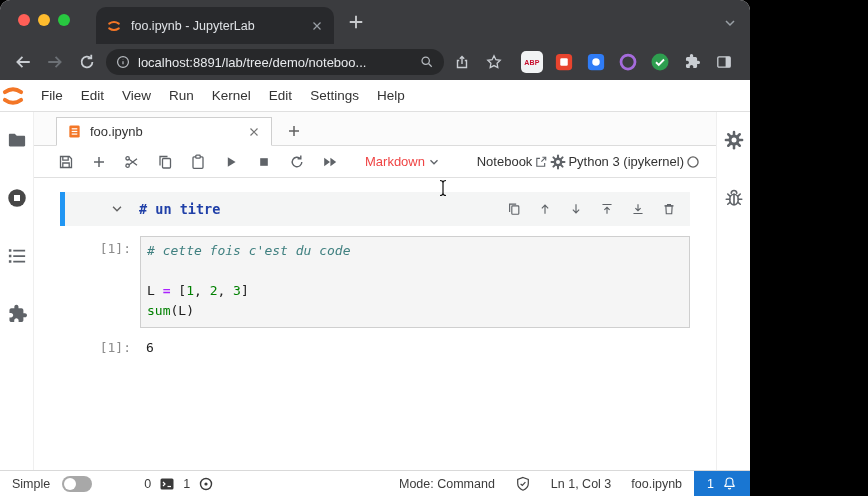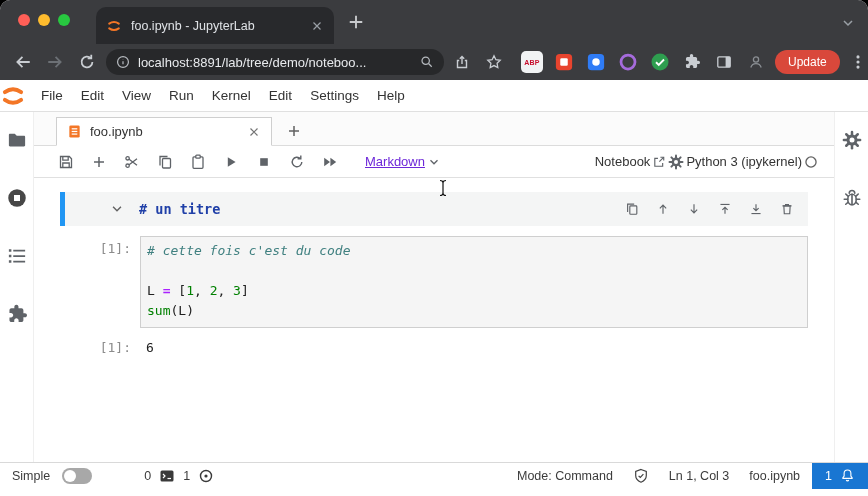--- a/index.html
+++ b/index.html
@@ -1,18 +1,18 @@
 <!DOCTYPE html>
 <html><head>
 <meta charset="utf-8">
 <style>
   * { margin:0; padding:0; box-sizing:border-box; }
   html,body { width:868px; height:496px; background:#000; }
   body { font-family:"Liberation Sans", sans-serif; }
-  .window { position:relative; width:868px; height:496px; overflow:hidden; border-radius:10px 10px 0 0; background:#fff; }
+  .window { position:relative; width:750px; height:496px; overflow:hidden; border-radius:10px 10px 0 0; background:#fff; }
 
   
   .tabstrip { position:absolute; top:0; left:0; right:0; height:44px; background:#3b3c3f; }
   .traffic { position:absolute; top:14px; left:18px; display:flex; gap:8px; }
   .traffic span { width:12px; height:12px; border-radius:50%; display:block; }
   .t-red{background:#ff5f57}.t-yellow{background:#febc2e}.t-green{background:#28c840}
   .btab { position:absolute; left:96px; top:7px; width:238px; height:37px; background:#28292c;
           border-radius:10px 10px 0 0; display:flex; align-items:center; padding:0 10px;
           color:#dfe2e6; font-size:12.5px; }
   .btab .fav { width:16px; height:16px; margin-right:9px; flex:none; }
@@ -55,21 +55,21 @@
   .dtab { height:29px; margin-bottom:-1px; background:#fff; border:1px solid #cfcfcf; border-bottom-color:#fff;
           display:flex; align-items:center; padding:0 10px; gap:8px; font-size:13px; color:#333; width:216px; }
   .dtab .nbicon16 { width:15px; height:15px; flex:none; }
   .dtab .label { flex:1; }
   .dtab .x { width:14px; height:14px; color:#757575; }
   .dplus { width:16px; height:16px; margin-left:14px; margin-bottom:6px; color:#616161; }
 
   .nbtoolbar { height:32px; flex:none; border-bottom:1px solid #e0e0e0; display:flex; align-items:center;
                padding:0 16px 0 24px; gap:17px; }
   .tbic { width:16px; height:16px; color:#5f6368; flex:none; display:flex; }
-  .celltype { margin-left:10px; display:flex; align-items:center; gap:2px; font-size:13px; color:#6d28d9;text-decoration:underline; }
+  .celltype { margin-left:10px; display:flex; align-items:center; gap:2px; font-size:13px; color:#ef4444; }
   .celltype svg { width:14px; height:14px; color:#5f6368; }
   .tb-right { margin-left:auto; display:flex; align-items:center; gap:2px; font-size:13px; color:#333; }
 
   .nbcontent { flex:1; position:relative; padding:14px 26px 0; overflow:hidden; background:#fff; }
   .md-row { display:flex; height:34px; margin-bottom:10px;justify-content:space-between; }
   .stripe { width:5px; flex:none; background:#2196f3; }
   .md-body { flex:1; background:#f4f5f5; display:flex; align-items:center; }
   .collapser { width:24px; height:24px; margin-left:40px; display:flex; align-items:center; justify-content:center;
                color:#616161; flex:none; }
   .collapser svg { width:14px; height:14px; }
@@ -88,21 +88,21 @@
   .tok-op { color:#aa22ff; font-weight:bold; }
   .tok-num { color:#008000; }
   .tok-builtin { color:#008000; }
   .tok-plain { color:#212121; }
   .out-row { display:flex; }
   .out-val { padding-top:4px; padding-left:6px; font-family:"DejaVu Sans Mono", monospace; font-size:13px; color:#212121; }
 
   .cursor-ibeam { position:absolute; left:404px; top:1px; }
 
   
-  .statusbar { position:absolute; left:0; right:0; bottom:8px; height:26px; background:#fff;
+  .statusbar { position:absolute; left:0; right:0; bottom:0; height:26px; background:#fff;
                border-top:1px solid #d9d9d9; display:flex; align-items:center; font-size:12.5px;
                color:#3c3c3c; padding-left:12px; }
   .toggle { width:30px; height:16px; border-radius:8px; background:#a8a8a8; margin-left:12px; position:relative; }
   .toggle .knob { position:absolute; left:2px; top:2px; width:12px; height:12px; border-radius:50%; background:#fff; }
   .sb-group { display:flex; align-items:center; gap:8px; margin-left:52px; }
   .sb-ic { width:16px; height:16px; display:flex; }
   .sb-kernel { margin-left:52px; }
   .sb-right { margin-left:auto; display:flex; align-items:center; gap:20px; }
   .badge { margin-left:12px; height:26px; background:#1976d2; display:flex; align-items:center; gap:8px;
            padding:0 13px; color:#fff; }

